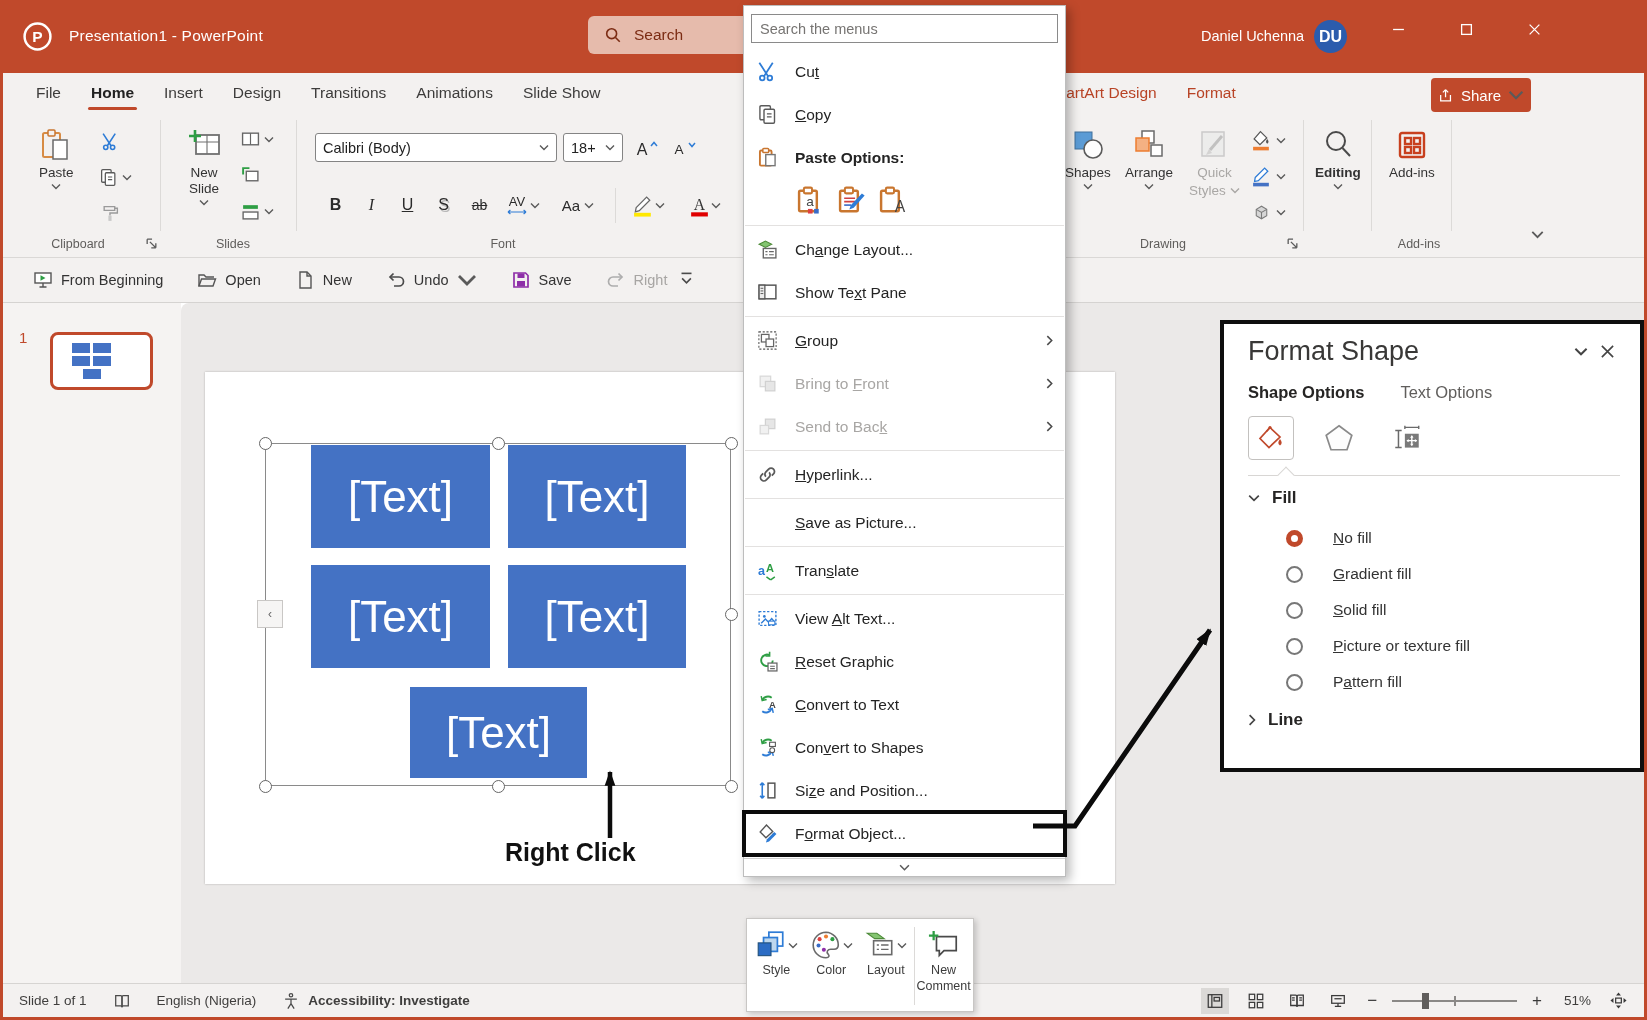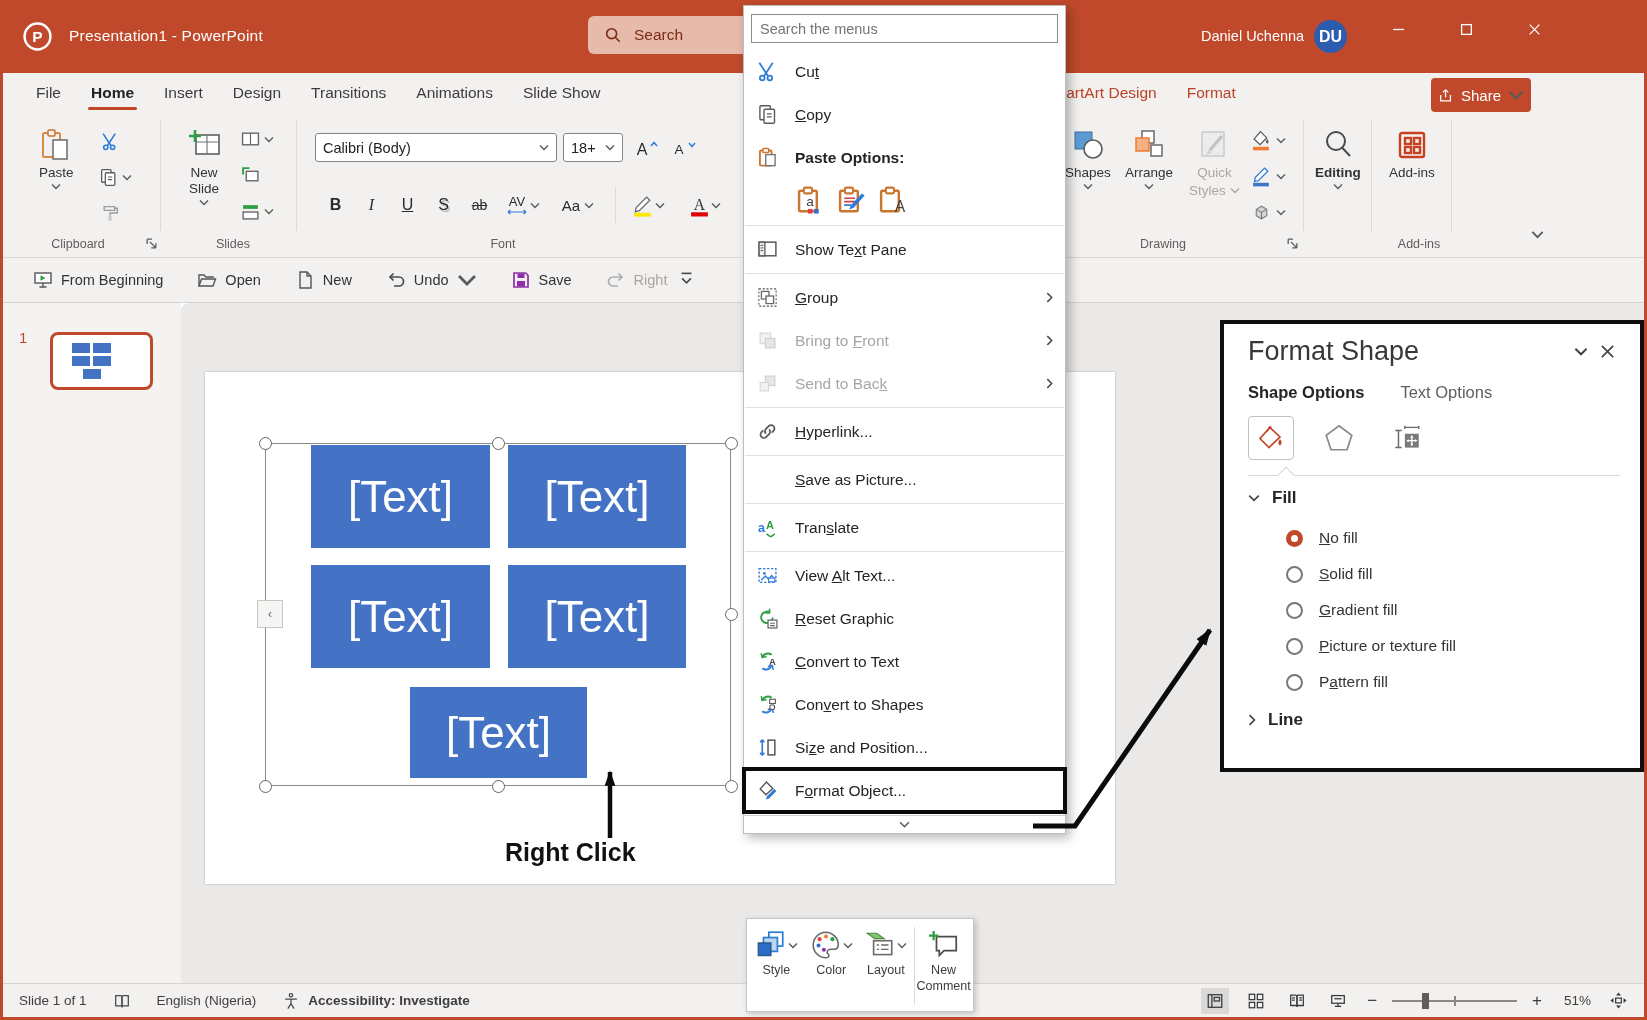--- a/index.html
+++ b/index.html
@@ -123,21 +123,21 @@
   #fp-icons{display:flex; gap:22px; margin-top:14px; align-items:center;}
   .fp-ic{width:46px; height:44px; padding:6px; cursor:pointer;}
   .fp-ic.sel{border:1px solid #C3C1BF; border-radius:4px;}
   .notch{position:relative; height:1px; background:#D8D6D4; margin:15px 0 12px;}
   .notch::before{content:""; position:absolute; left:32px; top:-6px; width:11px; height:11px; background:#fff;
        border-left:1px solid #D8D6D4; border-top:1px solid #D8D6D4; transform:rotate(45deg);}
   .fp-section{display:flex; align-items:center; gap:12px; font-size:17px; font-weight:bold; color:#262524; cursor:pointer;}
   .fp-section .chev{width:12px;height:8px;color:#444;}
   .fp-section .chevR{width:8px;height:12px;color:#444;}
   #fill-options{margin:12px 0 6px 38px;}
-  .fo-row{height:36px; display:flex; align-items:center; gap:16px; font-size:15.5px; color:#333; cursor:pointer;}
+  .fo-row{height:36px; display:flex; align-items:center; gap:30px; font-size:15.5px; color:#333; cursor:pointer;}
   .radio{width:17px; height:17px; border:2px solid #777; border-radius:50%; background:#fff; flex:none;}
   .radio.sel{border:5px solid var(--red);}
   #fp-line{margin-top:10px;}
 
   
   #statusbar{position:absolute; left:0; top:983px; width:100%; height:34px; background:var(--ribbonbg); border-top:1px solid #D6D4D2;
        display:flex; align-items:center; font-size:13.5px; color:#3f3e3d;}
   #status-left{display:flex; align-items:center; gap:26px; padding-left:16px;}
   #status-left .ic{width:18px;height:18px;}
   #acc-group{display:flex; align-items:center; gap:8px; cursor:pointer;}
@@ -803,20 +803,30 @@
             <rect x="3" y="3.5" width="13" height="15" rx="1" fill="#fff" stroke="#C9762F" stroke-width="1.8"></rect>
             <rect x="6.5" y="1.2" width="6" height="4.2" rx="1" fill="#fff" stroke="#C9762F" stroke-width="1.5"></rect>
             <text x="13" y="19" font-size="11.5" fill="#444" font-family="Liberation Sans,sans-serif">A</text>
           </svg>
         </span>
       </div>
       <div class="cm-sep"></div>
       <div class="cm-item">
         <span class="cm-ic ic">
           <svg viewBox="0 0 20 20">
+            <path d="M2 5 L8 2 L14 5 L8 8 Z" fill="#84C571" stroke="#4E8B3A" stroke-width="1"></path>
+            <rect x="6" y="9" width="12" height="9" fill="#fff" stroke="#666" stroke-width="1.3"></rect>
+            <path d="M8 12 h2 M11.5 12 h4.5 M8 15 h2 M11.5 15 h4.5" stroke="#666"></path>
+          </svg>
+        </span>
+        <span class="cm-lab">Ch<u>a</u>nge Layout...</span>
+      </div>
+      <div class="cm-item">
+        <span class="cm-ic ic">
+          <svg viewBox="0 0 20 20">
             <rect x="2" y="3" width="16" height="13" fill="#fff" stroke="#555" stroke-width="1.4"></rect>
             <rect x="2" y="3" width="5.5" height="13" fill="#EDEDED" stroke="#555" stroke-width="1.2"></rect>
             <path d="M3.4 6 h2.6 M3.4 8.5 h2.6 M3.4 11 h2.6" stroke="#555" stroke-width="0.9"></path>
           </svg>
         </span>
         <span class="cm-lab">Show Te<u>x</u>t Pane</span>
       </div>
       <div class="cm-sep"></div>
       <div class="cm-item">
         <span class="cm-ic ic">
@@ -1090,25 +1100,25 @@
         </span>
       <span>Fill</span>
     </div>
     <div id="fill-options">
         <div class="fo-row">
           <span class="radio sel"></span>
           <span><u>N</u>o fill</span>
         </div>
         <div class="fo-row">
           <span class="radio"></span>
-          <span><u>S</u>olid fill</span>
+          <span><u>G</u>radient fill</span>
         </div>
         <div class="fo-row">
           <span class="radio"></span>
-          <span><u>G</u>radient fill</span>
+          <span><u>S</u>olid fill</span>
         </div>
         <div class="fo-row">
           <span class="radio"></span>
           <span><u>P</u>icture or texture fill</span>
         </div>
         <div class="fo-row">
           <span class="radio"></span>
           <span>P<u>a</u>ttern fill</span>
         </div>
       </div>

